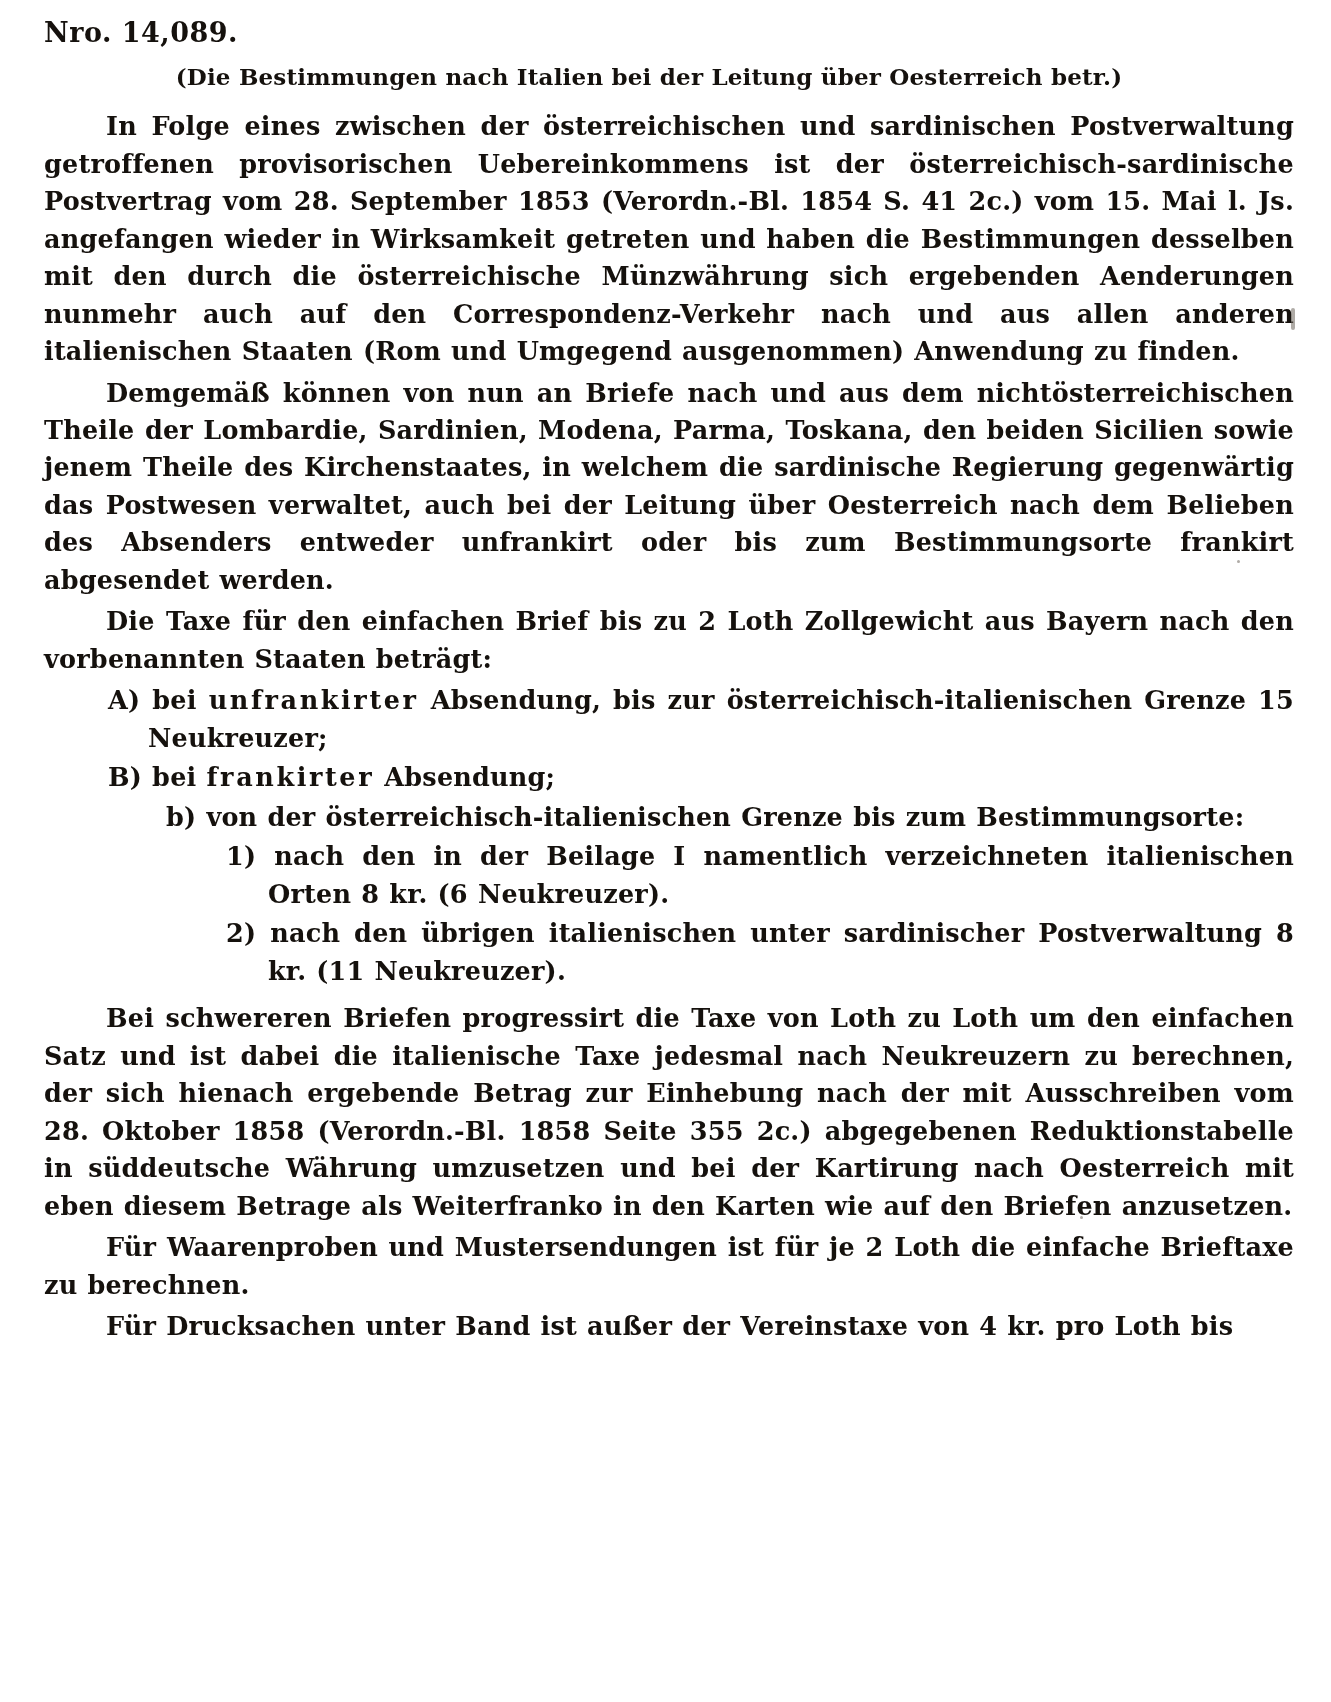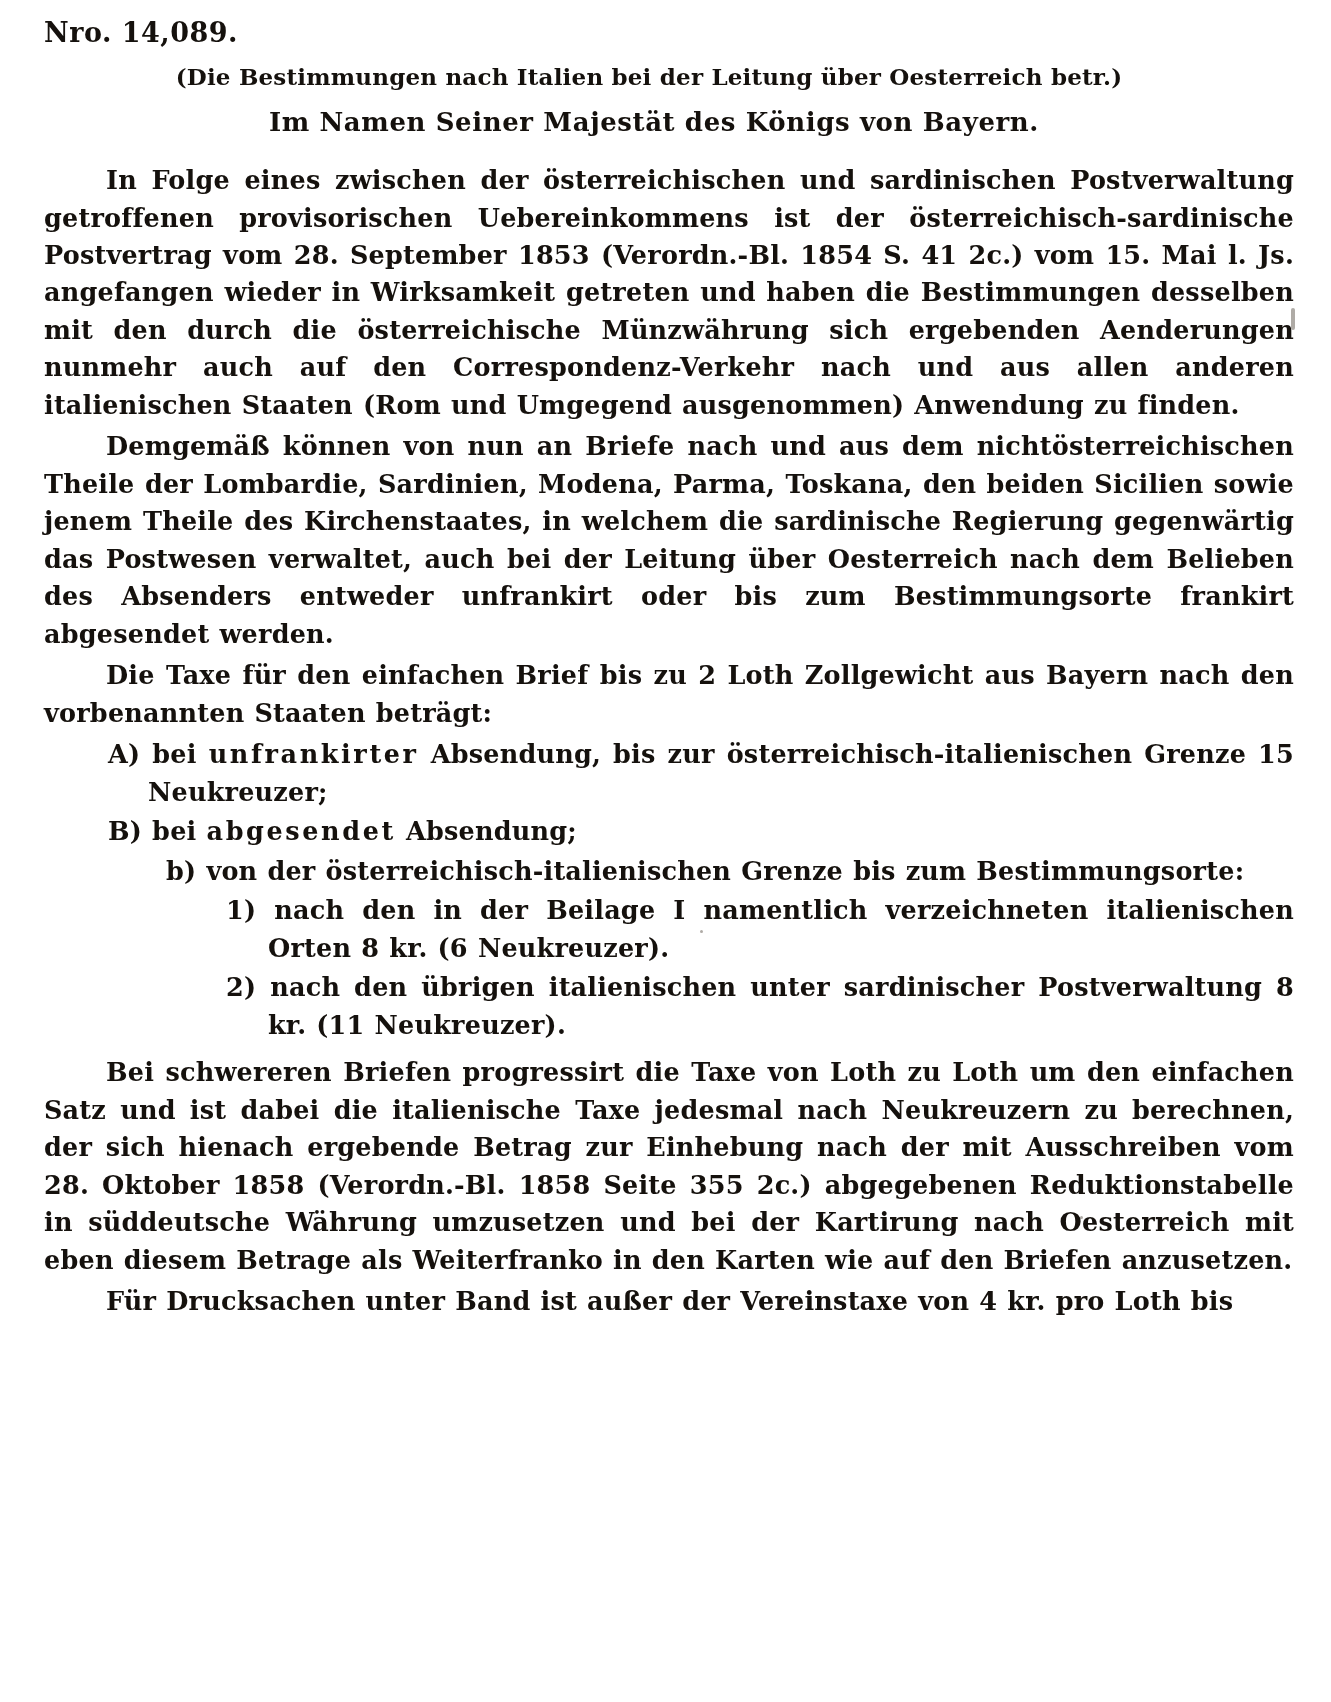--- a/index.html
+++ b/index.html
@@ -126,41 +126,40 @@
 </head>
 <body>
 
 <div class="page">
   <div class="inner">
 
     <div class="doc-number fraktur">Nro. 14,089.</div>
 
     <div class="subject-line fraktur">(Die Bestimmungen nach Italien bei der Leitung über Oesterreich betr.)</div>
 
-    <div class="heading fraktur">Im Namen Seiner Majestät des Königs von Bayern.</div>
 
     <p class="body-par fraktur">In Folge eines zwischen der österreichischen und sardinischen Postverwaltung getroffenen provisorischen Uebereinkommens ist der österreichisch-sardinische Postvertrag vom 28. September 1853 (Verordn.-Bl. 1854 S. 41 2c.) vom 15. Mai l. Js. angefangen wieder in Wirksamkeit getreten und haben die Bestimmungen desselben mit den durch die österreichische Münzwährung sich ergebenden Aenderungen nunmehr auch auf den Correspondenz-Verkehr nach und aus allen anderen italienischen Staaten (Rom und Umgegend ausgenommen) Anwendung zu finden.</p>
 
     <p class="body-par fraktur">Demgemäß können von nun an Briefe nach und aus dem nichtösterreichischen Theile der Lombardie, Sardinien, Modena, Parma, Toskana, den beiden Sicilien sowie jenem Theile des Kirchenstaates, in welchem die sardinische Regierung gegenwärtig das Postwesen verwaltet, auch bei der Leitung über Oesterreich nach dem Belieben des Absenders entweder unfrankirt oder bis zum Bestimmungsorte frankirt abgesendet werden.</p>
 
     <p class="body-par fraktur">Die Taxe für den einfachen Brief bis zu 2 Loth Zollgewicht aus Bayern nach den vorbenannten Staaten beträgt:</p>
 
     <div class="list-a">
 
       <div class="lvl1 fraktur">
         <span>A)</span>
         <span>bei</span>
         <span class="spaced">unfrankirter</span>
         <span>Absendung, bis zur österreichisch-italienischen Grenze 15 Neukreuzer;</span>
       </div>
 
       <div class="lvl1 fraktur">
         <span>B)</span>
         <span>bei</span>
-        <span class="spaced">abgesendet</span>
+        <span class="spaced">frankirter</span>
         <span>Absendung;</span>
       </div>
 
 
       <div class="lvl2 fraktur">
         <span>b)</span>
         <span>von der österreichisch-italienischen Grenze bis zum Bestimmungsorte:</span>
       </div>
 
       <div class="lvl3 fraktur">
@@ -170,20 +169,21 @@
 
       <div class="lvl3 fraktur">
         <span>2)</span>
         <span>nach den übrigen italienischen unter sardinischer Postverwaltung 8 kr. (11 Neukreuzer).</span>
       </div>
 
     </div>
 
     <p class="body-par fraktur" style="margin-top:10px;">Bei schwereren Briefen progressirt die Taxe von Loth zu Loth um den einfachen Satz und ist dabei die italienische Taxe jedesmal nach Neukreuzern zu berechnen, der sich hienach ergebende Betrag zur Einhebung nach der mit Ausschreiben vom 28. Oktober 1858 (Verordn.-Bl. 1858 Seite 355 2c.) abgegebenen Reduktionstabelle in süddeutsche Währung umzusetzen und bei der Kartirung nach Oesterreich mit eben diesem Betrage als Weiterfranko in den Karten wie auf den Briefen anzusetzen.</p>
 
+    <p class="body-par fraktur">Für Waarenproben und Mustersendungen ist für je 2 Loth die einfache Brieftaxe zu berechnen.</p>
 
     <p class="body-par fraktur tail-cut">Für Drucksachen unter Band ist außer der Vereinstaxe von 4 kr. pro Loth bis</p>
 
   </div>
 
   <div class="speck" style="left:1291px; top:308px; width:4px; height:22px; border-radius:2px;"></div>
   <div class="speck" style="left:1237px; top:560px; width:3px; height:3px;"></div>
   <div class="speck" style="left:700px; top:930px; width:3px; height:3px;"></div>
   <div class="speck" style="left:1080px; top:1216px; width:3px; height:3px;"></div>
 </div>

